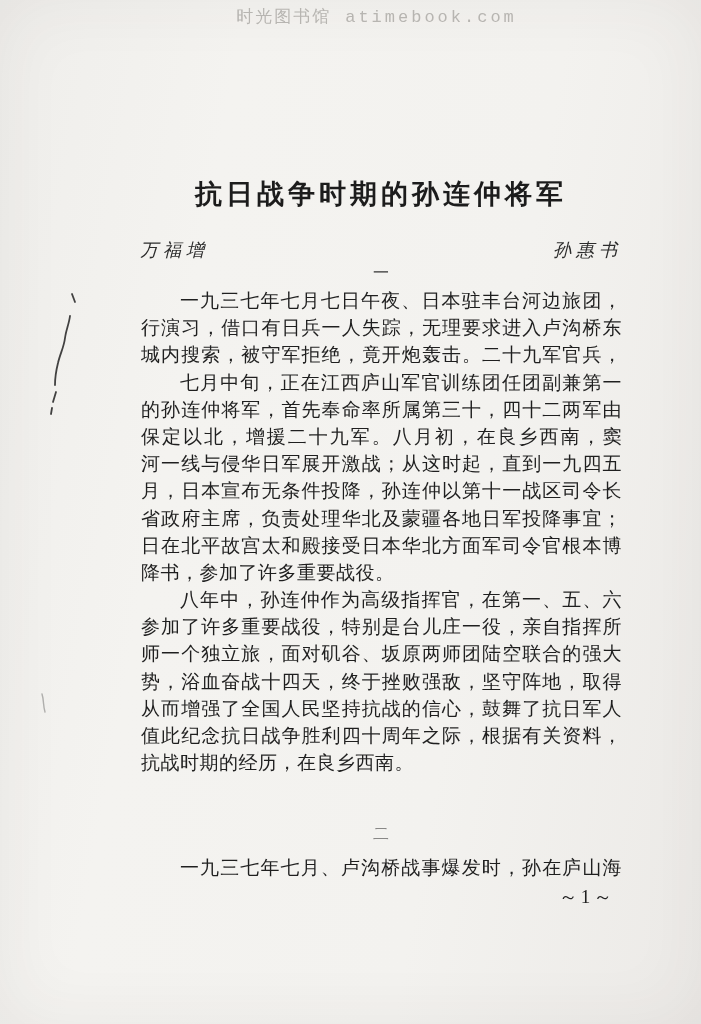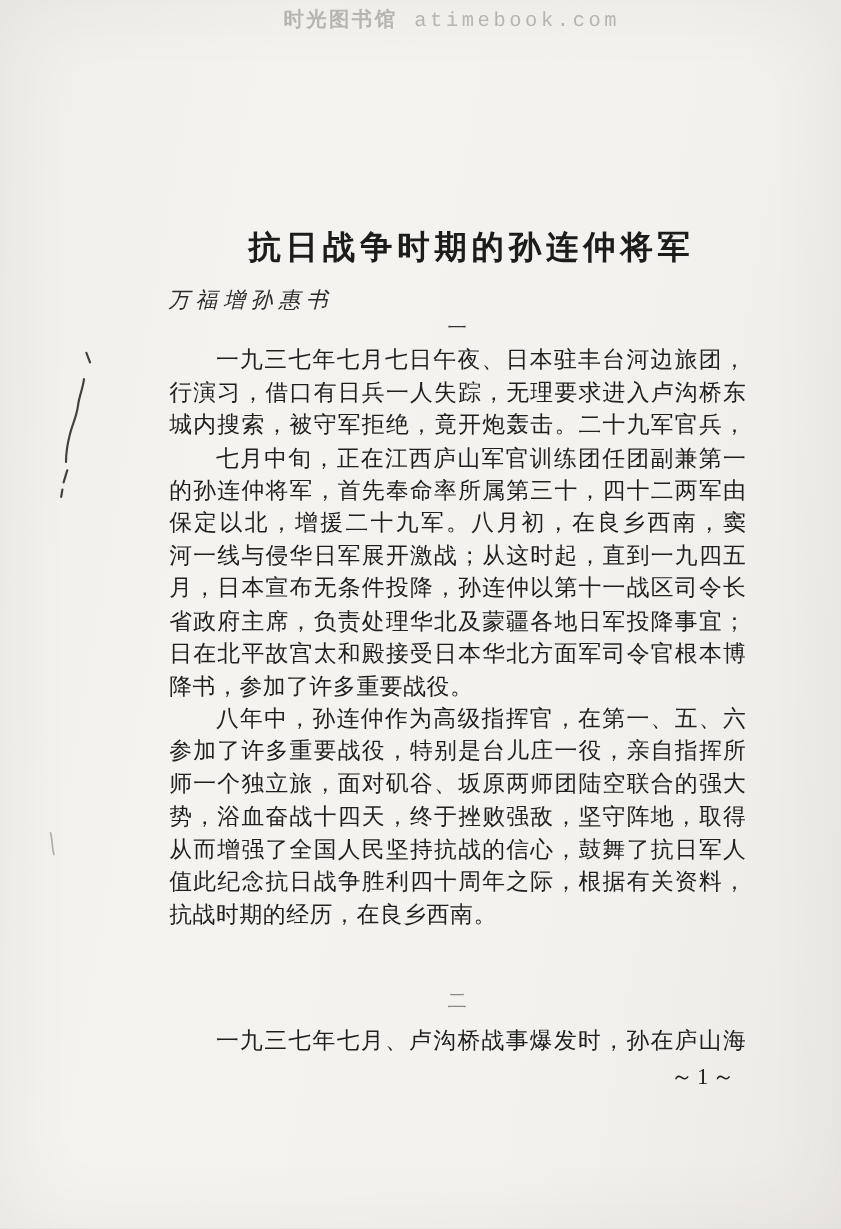--- a/index.html
+++ b/index.html
@@ -13,30 +13,30 @@
     background:linear-gradient(100deg,#efeeeb 0%,#f4f3f0 28%,#f3f2ef 65%,#eceae7 100%);
     box-shadow:inset 0 0 70px rgba(60,55,45,0.06);
     color:#222;
   }
   .watermark{
     position:absolute;top:5px;left:0;width:100%;
     text-align:center;transform:translateX(26px);
     color:#b7b5b1;font-size:17px;letter-spacing:2px;
     user-select:none;
   }
-  .watermark .wm-cn{font-family:"Liberation Sans","DejaVu Sans",sans-serif;font-weight:bold;margin-right:14px;}
+  .watermark .wm-cn{font-family:"Liberation Sans","DejaVu Sans",sans-serif;font-weight:normal;margin-right:14px;}
   .watermark .wm-url{font-family:Liberation Mono, monospace;letter-spacing:3px;}
   .title{
-    position:absolute;top:176px;left:140px;width:482px;margin:12px;
+    position:absolute;top:176px;left:140px;width:482px;margin:0;
     text-align:center;font-size:27px;font-weight:bold;
     letter-spacing:4px;color:#1c1c1c;
   }
   .authors{
     position:absolute;top:238px;left:140px;width:482px;
-    display:flex;justify-content:flex-start;
+    display:flex;justify-content:space-between;
     font-size:18px;font-style:italic;color:#2c2c2c;letter-spacing:5px;
   }
   .section-mark{
     position:absolute;left:140px;width:482px;text-align:center;
     font-size:16px;color:#333;
   }
   .section-mark.sm1{top:263px;}
   .section-mark.sm2{top:824px;opacity:.55;}
   .text-column{
     position:absolute;left:141px;width:481px;

